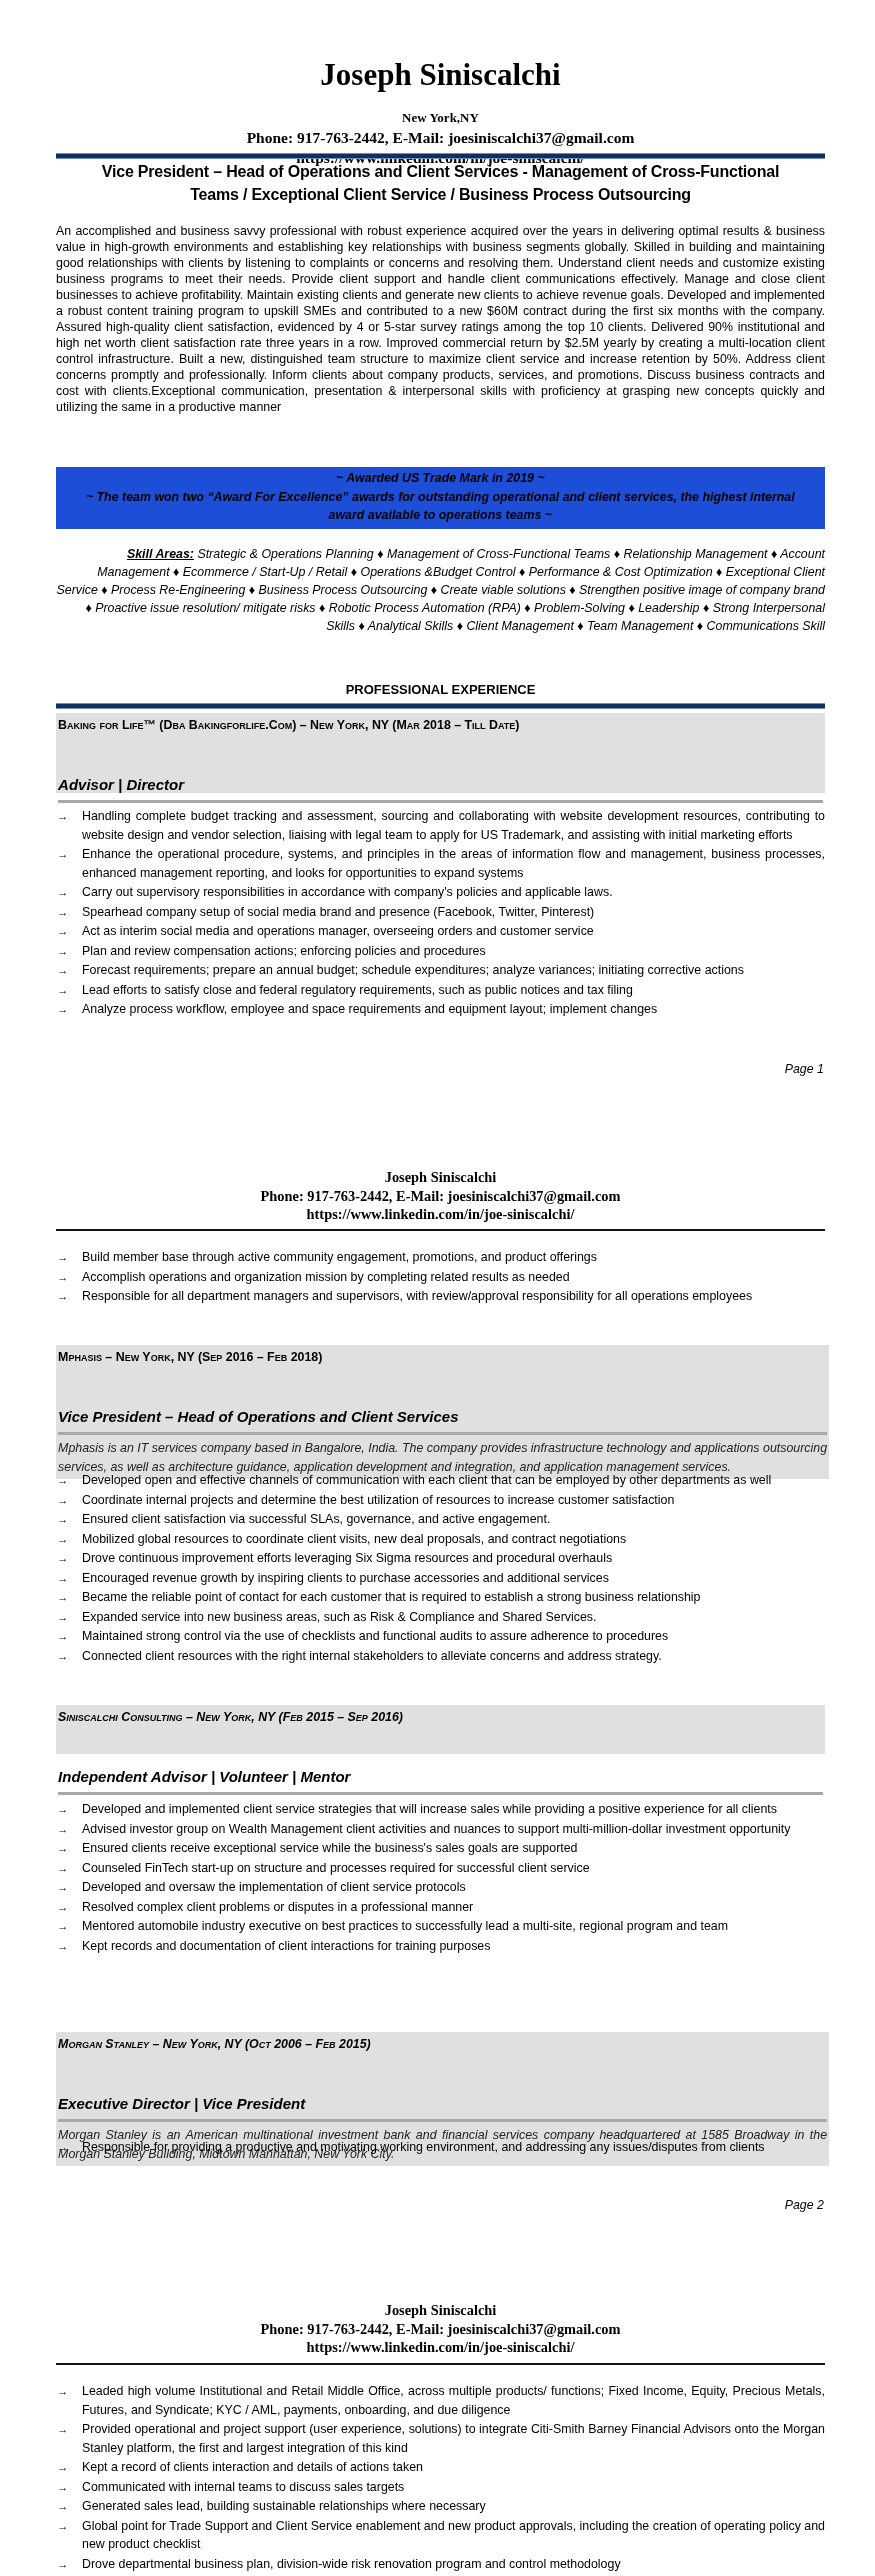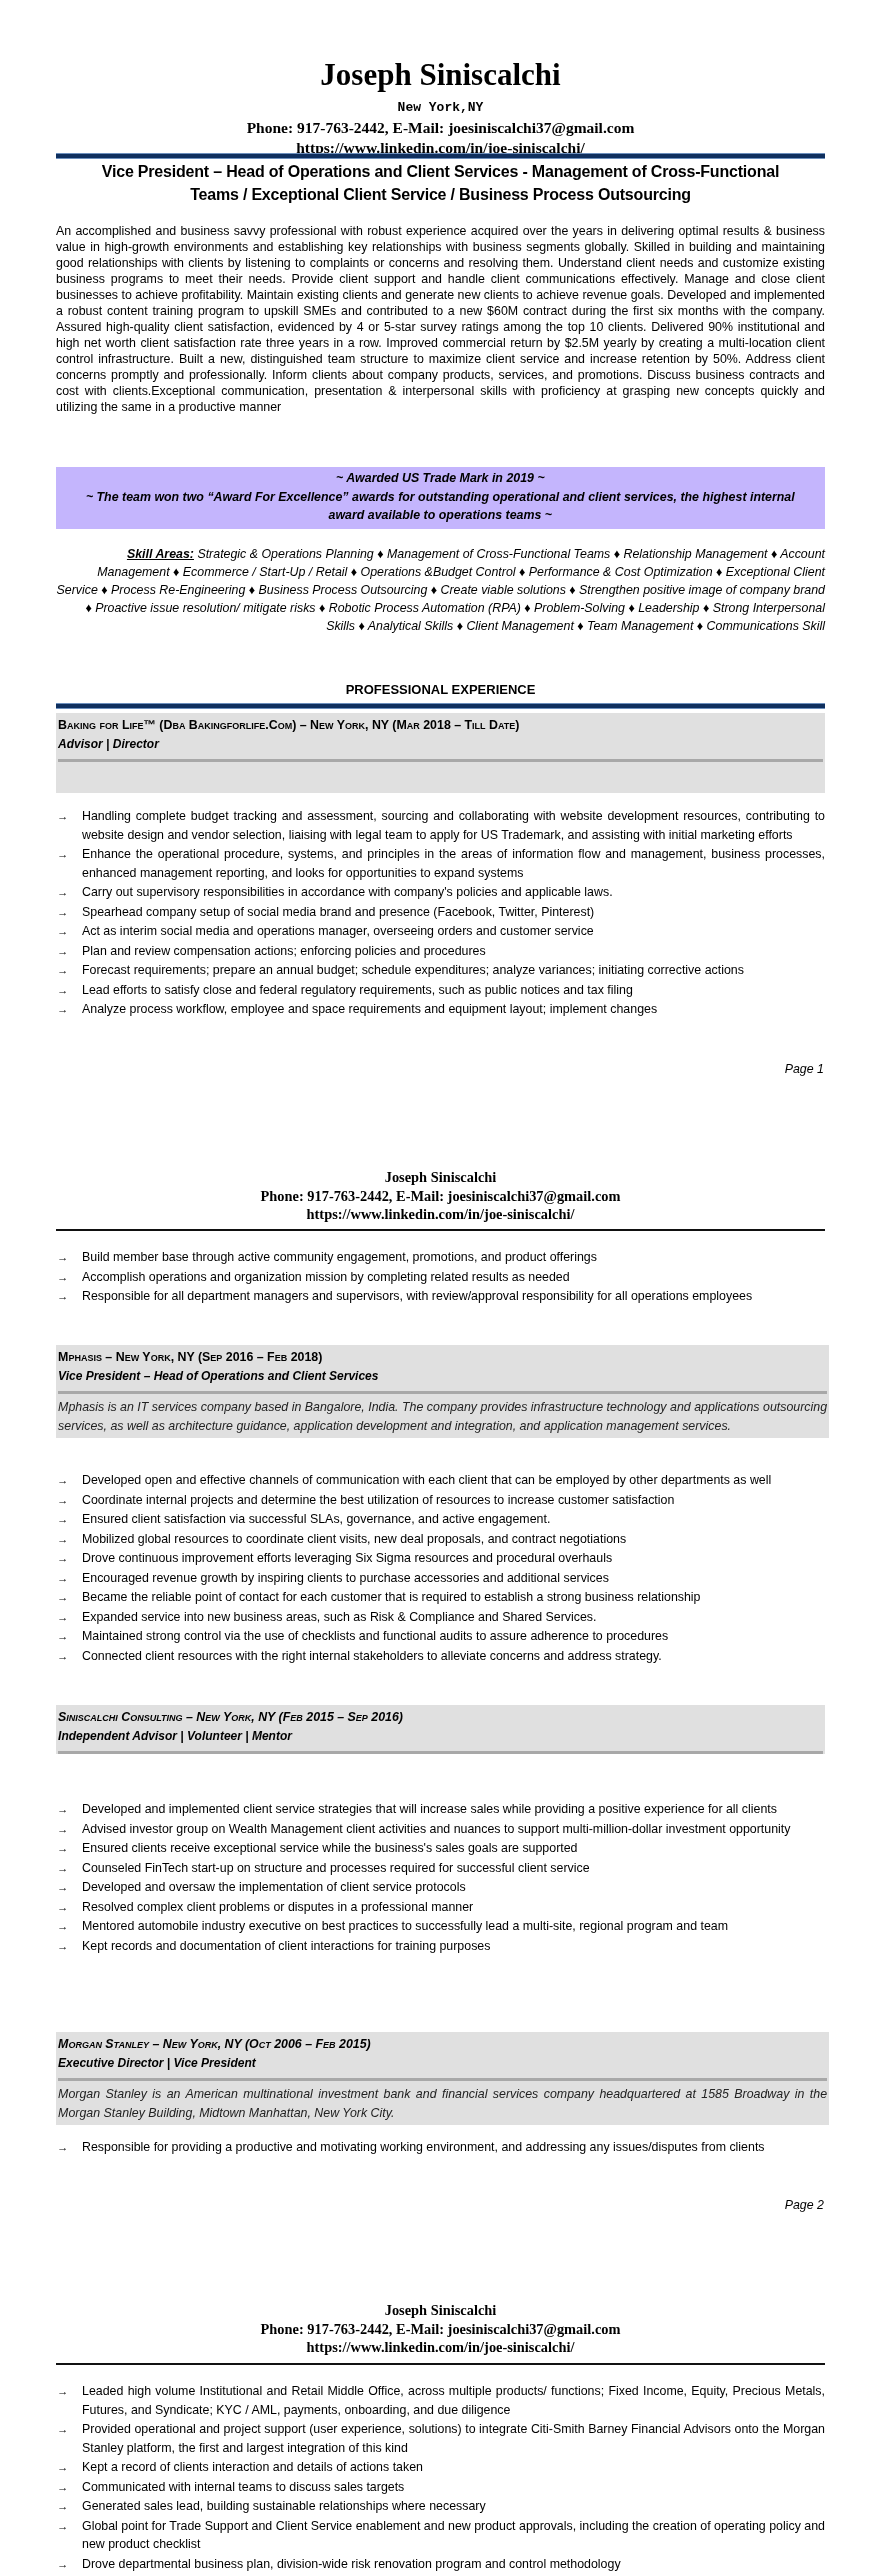--- a/index.html
+++ b/index.html
@@ -7,42 +7,42 @@
   .page { position: absolute; left: 0; width: 876px; }
   .col { position: absolute; left: 56px; width: 769px; }
   .name-big { font-family: "Liberation Serif", serif; font-weight: bold; font-size: 31px; line-height: 33px; text-align: center; }
   .name-small { font-family: "Liberation Serif", serif; font-weight: bold; font-size: 14.4px; line-height: 15.5px; text-align: center; }
   .contact { font-family: "Liberation Serif", serif; font-weight: bold; font-size: 15.5px; line-height: 18px; text-align: center; }
   .city { font-family: "Liberation Serif", serif; font-weight: bold; font-size: 13px; line-height: 15.5px; text-align: center; }
   .rule-blue { height: 3.6px; background: #0f2f5e; border-top: 0.5px solid #6c8fbd; border-bottom: 0.5px solid #6c8fbd; }
   .rule-black { height: 1.5px; background: #111; }
   .headline { font-weight: bold; font-size: 16px; line-height: 23px; text-align: center; letter-spacing: -0.2px; }
   .summary { font-size: 12.4px; line-height: 16px; text-align: justify; }
-  .award-box { background: #c4b5fd; padding: 2.1px 10.3px 4.1px; text-align: center; font-weight: bold; font-style: italic; font-size: 12.4px; line-height: 18.5px; }
+  .award-box { background: #1d4ed8; padding: 2.1px 10.3px 4.1px; text-align: center; font-weight: bold; font-style: italic; font-size: 12.4px; line-height: 18.5px; }
   .skills { font-style: italic; font-size: 12.4px; line-height: 18px; text-align: right; }
   .skills .lbl { font-weight: bold; text-decoration: underline; font-style: italic; }
   .sec-title { font-weight: bold; font-size: 13px; line-height: 16.5px; text-align: center; }
   .job-box { background: #e0e0e0; padding: 3.1px 2.1px 0; }
   .job-co { font-weight: bold; font-size: 12.4px; line-height: 18.5px; font-variant: small-caps; }
   .job-co.it { font-style: italic; }
-  .job-role { font-weight: bold; font-style: italic; font-size: 12px; line-height: 18.5px; }
+  .job-role { font-weight: bold; font-style: italic; font-size: 15px; line-height: 18.5px; margin-top: 41px; }
   .job-sep { height: 3.1px; background: #a8a8a8; margin-top: 6.2px; }
   .job-desc { font-style: italic; font-size: 12.4px; line-height: 18.5px; text-align: justify; padding: 4.1px 0 2.1px; color: #222; }
   ul.bullets { list-style: none; margin: 0; padding: 0; }
   ul.bullets li { position: relative; padding-left: 26px; font-size: 12.4px; line-height: 18.5px; text-align: justify; margin-bottom: 1px; }
   ul.bullets li .arrow { position: absolute; left: 1px; top: 0; font-size: 11.3px; }
   .page-num { position: absolute; right: 52px; font-style: italic; font-size: 12.4px; }
 </style>
 </head>
 <body>
 
 <div class="page" style="top:0;">
   <div class="col" style="top:58px;">
     <div class="name-big">Joseph Siniscalchi</div>
-    <div class="city" style="margin-top:9px;font-family:Liberation Mono, monospace;">New York,NY</div>
+    <div class="city" style="margin-top:19px;">New York,NY</div>
     <div class="contact" style="margin-top:3.1px;">Phone: 917-763-2442, E-Mail: joesiniscalchi37@gmail.com</div>
     <div class="contact" style="margin-top:2.1px;">https://www.linkedin.com/in/joe-siniscalchi/</div>
   </div>
   <div class="col rule-blue" style="top:153px;"></div>
 
   <div class="col" style="top:160px;">
     <div class="headline">Vice President – Head of Operations and Client Services - Management of Cross-Functional</div>
     <div class="headline">Teams / Exceptional Client Service / Business Process Outsourcing</div>
   </div>
 

